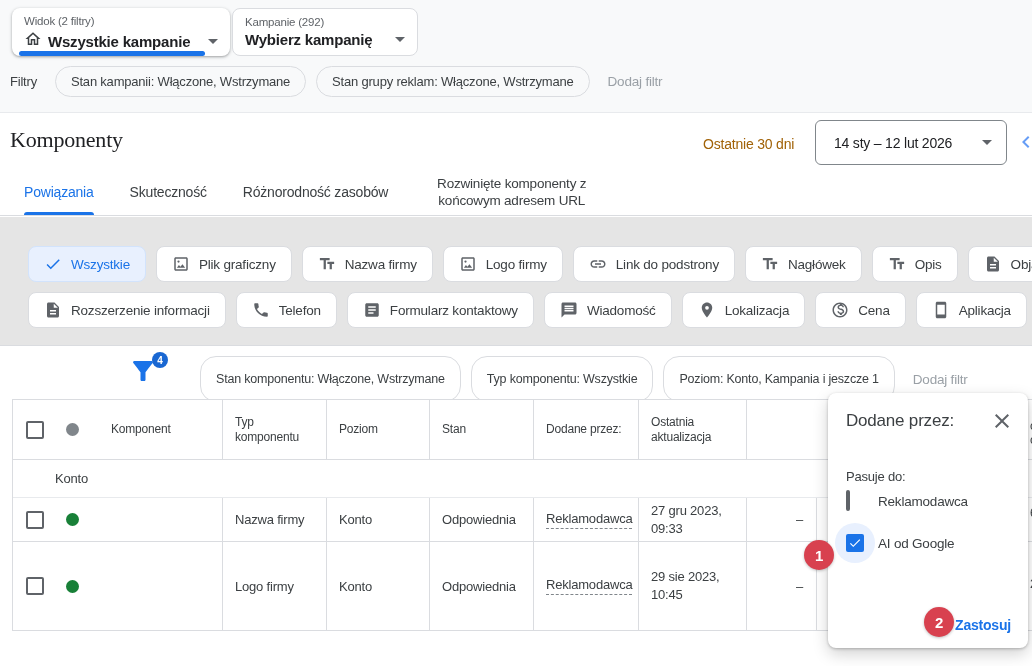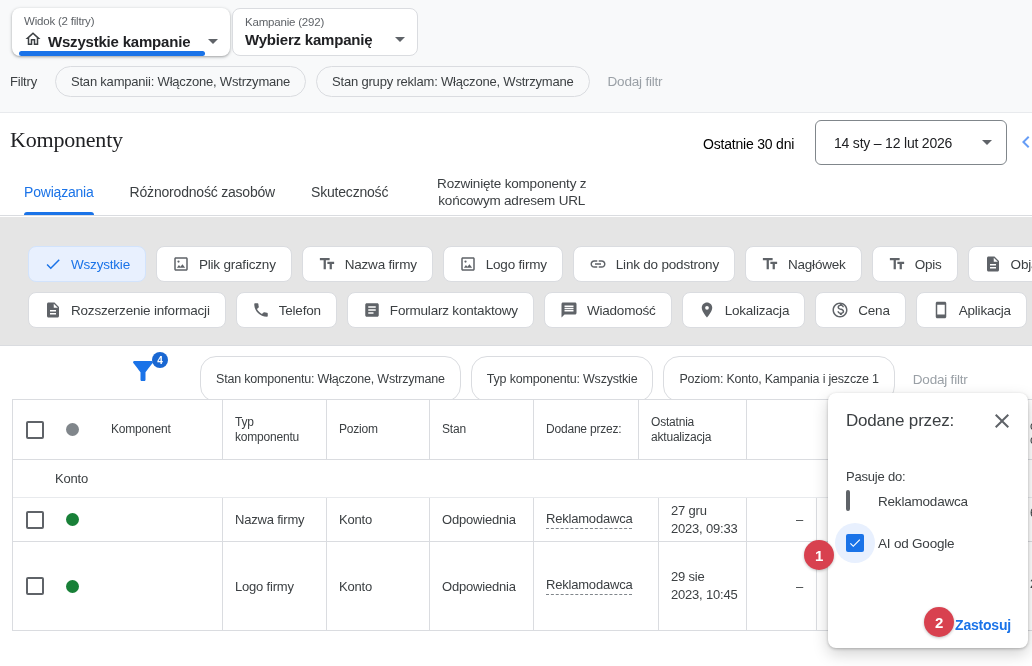--- a/index.html
+++ b/index.html
@@ -32,21 +32,21 @@
   .filters-row { position: absolute; top: 66px; left: 10px; display: flex; align-items: center; }
   .filters-label { font-size: 13px; color: #3c4043; margin-right: 18px; }
   .pill { border: 1px solid #dadce0; border-radius: 16px; height: 31px; display: inline-flex;
     align-items: center; padding: 0 15px; font-size: 13px; color: #3c4043; margin-right: 10px;
     white-space: nowrap; cursor: pointer; background: transparent; }
   .add-filter { font-size: 13.5px; color: #9aa0a6; margin-left: 8px; cursor: pointer; white-space: nowrap; }
 
   
   #band-header { top: 114px; height: 102px; background: #fff; border-bottom: 1px solid #dadce0; }
   .page-title { position: absolute; left: 10px; top: 13px; font-size: 22px; color: #202124; font-weight: 400; font-family: Liberation Serif, serif; }
-  .date-preset { position: absolute; left: 703px; top: 22px; font-size: 14px; color: #000000; }
+  .date-preset { position: absolute; left: 703px; top: 22px; font-size: 14px; color: #a16207; }
   .date-box { position: absolute; left: 815px; top: 6px; width: 192px; height: 45px;
     border: 1px solid #80868b; border-radius: 6px; display: flex; align-items: center;
     padding: 0 14px 0 18px; cursor: pointer; background: #fff; }
   .date-text { font-size: 14px; color: #202124; white-space: nowrap; }
   .panel-chevron { position: absolute; left: 1014px; top: 16px; width: 24px; height: 24px; cursor: pointer; }
 
   .tabs { position: absolute; left: 24px; bottom: 0; display: flex; align-items: stretch; gap: 36px; height: 46px; }
   .tab { display: flex; align-items: center; font-size: 14px; font-weight: 500; color: #3c4043;
     cursor: pointer; position: relative; text-align: center; }
   .tab.active { color: #1a73e8; }
@@ -91,21 +91,21 @@
   .group-row { height: 38px; border-bottom: 1px solid #e8eaed; display: flex; align-items: center;
     padding-left: 42px; font-size: 13px; color: #3c4043; }
   .row-1 { height: 44px; }
   .row-2 { height: 89px; }
   .cb { width: 18px; height: 18px; border: 2px solid #5f6368; border-radius: 2px; background: #fff;
     cursor: pointer; flex: none; }
   .dot { width: 13px; height: 13px; border-radius: 50%; flex: none; }
   .dot.green { background: #188038; }
   .dot.gray { background: #80868b; }
   .tooltip-term { border-bottom: 1px dashed #80868b; padding-bottom: 2px; cursor: pointer; }
-  .date-cell { line-height: 18px; margin-left: 20px; }
+  .date-cell { line-height: 18px; }
 
   
   #edge-sliver { position: absolute; left: 1027px; top: 399px; height: 231px; width: 5px;
     border-left: 1px solid #dadce0; z-index: 10; }
   #edge-sliver span { position: absolute; left: 2px; font-size: 12px; color: #3c4043; }
 
   
   #filter-popup { position: absolute; left: 828px; top: 393px; width: 200px; height: 255px;
     background: #fff; border-radius: 8px; z-index: 60;
     box-shadow: 0 1px 3px rgba(0,0,0,.24), 0 6px 16px rgba(0,0,0,.18); }
@@ -173,22 +173,22 @@
     <span class="caret"></span>
   </div>
   <span class="panel-chevron">
     <svg width="24" height="24" viewBox="0 0 24 24" style="fill:#669df6">
         <path d="M15.41 7.41 14 6l-6 6 6 6 1.41-1.41L10.83 12z"></path>
       </svg>
   </span>
 
   <div class="tabs">
     <div class="tab active">Powiązania</div>
+    <div class="tab">Skuteczność</div>
     <div class="tab">Różnorodność zasobów</div>
-    <div class="tab">Skuteczność</div>
     <div class="tab two-line">Rozwinięte komponenty z końcowym adresem URL</div>
   </div>
 </div>
 
 <div class="band" id="band-chips">
 
   <div class="chip-row" id="chip-row1">
     <span class="tchip selected">
       <span class="ic">
           <svg class="i18" viewBox="0 0 24 24">

